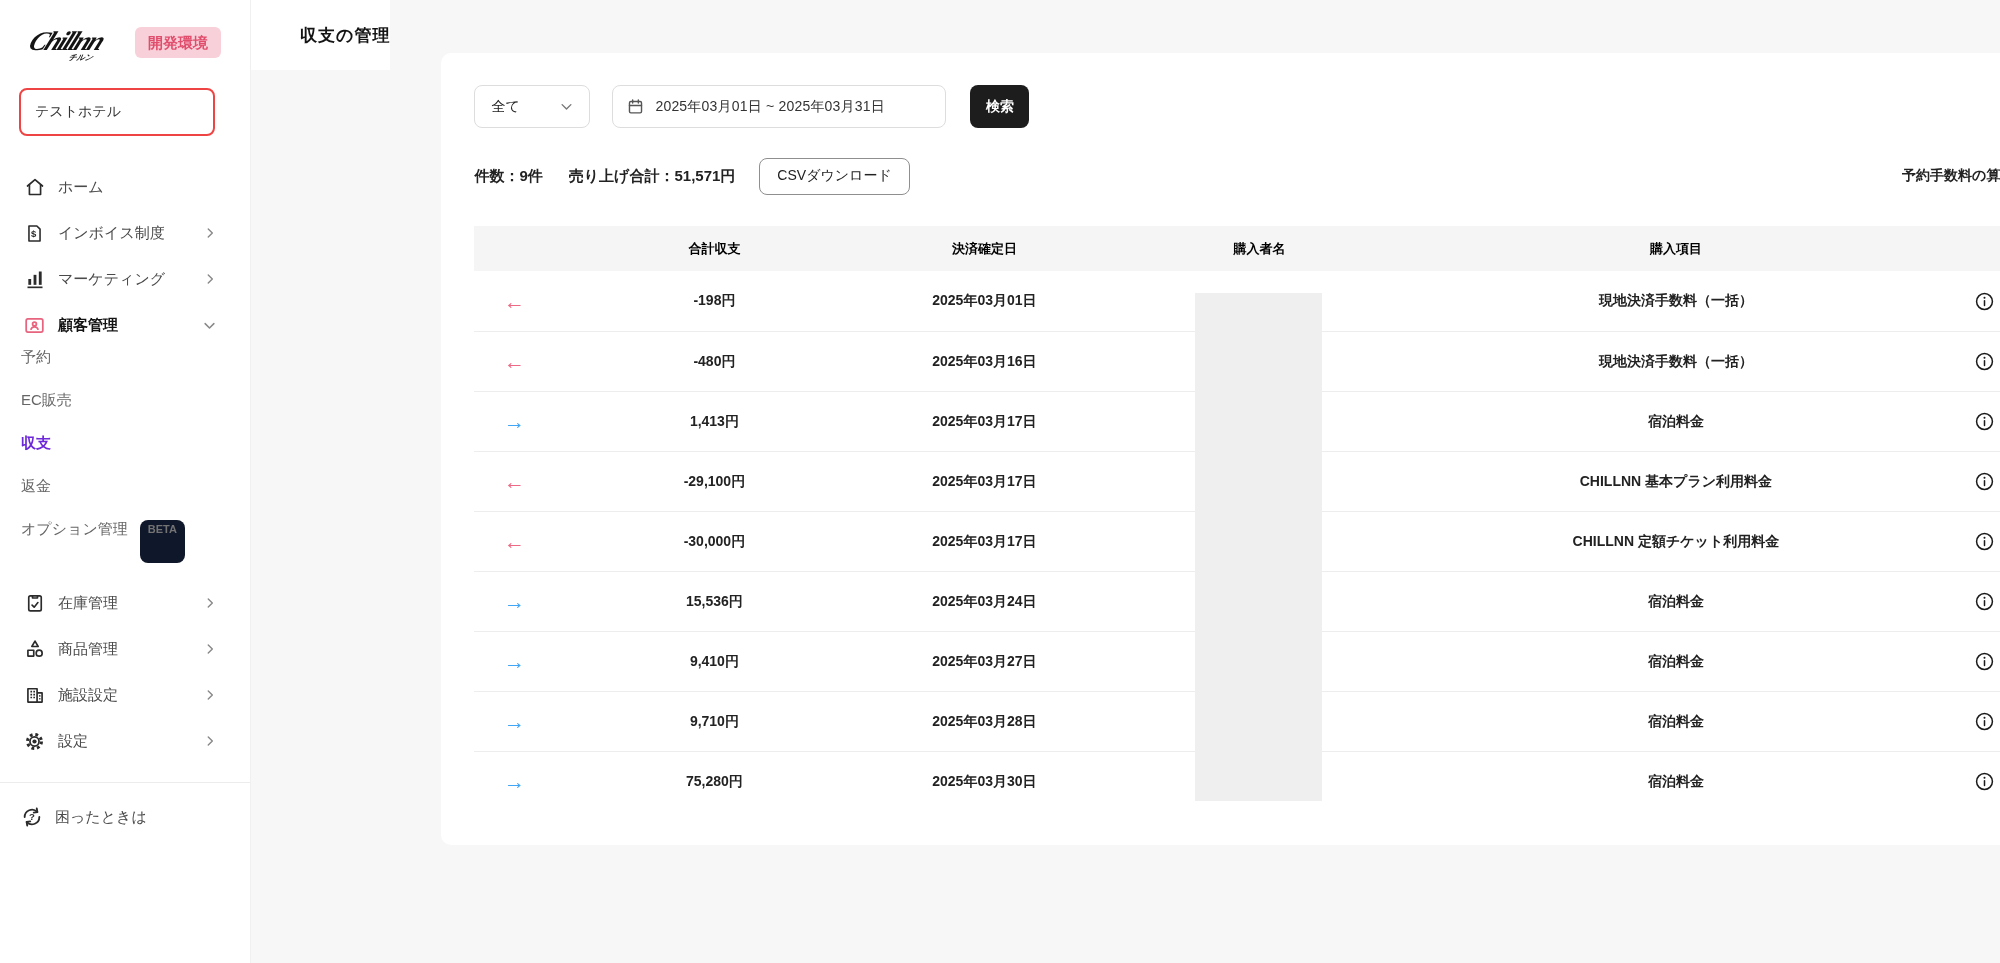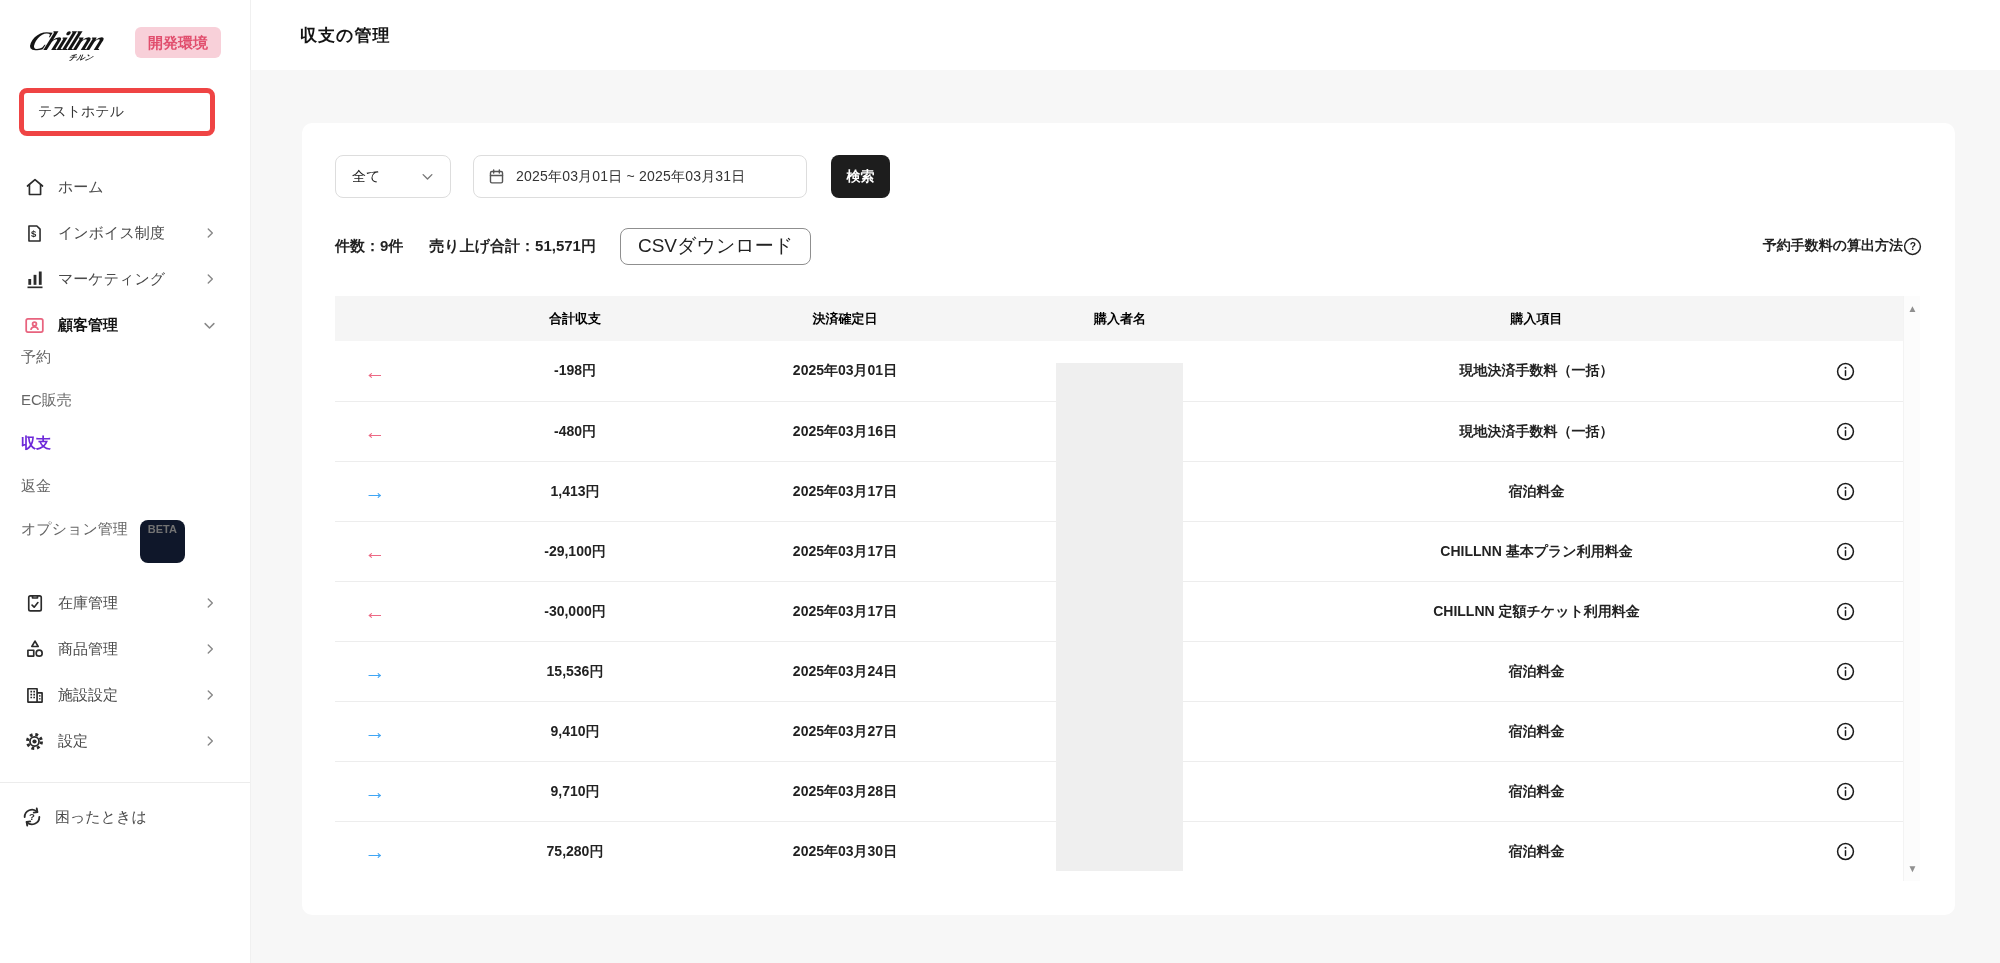--- a/index.html
+++ b/index.html
@@ -3,56 +3,56 @@
 <meta charset="utf-8">
 <style>
   * { margin:0; padding:0; box-sizing:border-box; }
   html,body { width:2000px; height:963px; overflow:hidden; }
   body { font-family:"Liberation Sans","DejaVu Sans",sans-serif; background:#f7f7f7; display:flex; color:#222; }
 
   
   .sidebar { width:251px; min-width:251px; background:#fff; height:100%; position:relative; border-right:1px solid #f0f0f0; }
   .logo-row { display:flex; align-items:center; justify-content:space-between; padding:20px 29px 0 18px; }
   .env-badge { background:#f8d0d9; color:#e14e6d; font-size:15px; font-weight:600; border-radius:6px; padding:8px 13px; line-height:1; }
-  .hotel-box { margin:24px 36px 0 19px; width:196px; height:48px; border:5px solid #ef4444; border-radius:8px; display:flex; align-items:center; padding-left:14px; font-size:14px; color:#333; }
+  .hotel-box { margin:24px 36px 0 19px; width:196px; height:48px; border:2px solid #ef4444; border-radius:8px; display:flex; align-items:center; padding-left:14px; font-size:14px; color:#333; }
   .menu { margin-top:28px; }
   .menu-item { height:46px; display:flex; align-items:center; padding-left:24px; position:relative; font-size:15px; color:#4a4a4a; font-weight:500; cursor:pointer; }
   .menu-item .mi-icon { width:21px; height:21px; margin-right:13px; display:flex; align-items:center; justify-content:center; color:#2b2b2b; }
   .menu-item .chev { position:absolute; right:33px; color:#888; display:flex; }
   .menu-item.active { color:#141414; font-weight:700; }
   .menu-item.active .mi-icon { color:#e8637e; }
   .sub-item { height:43px; display:flex; padding-left:21px; font-size:15px; color:#666; cursor:pointer; }
   .sub-item.active { color:#6d28d9; font-weight:700; }
   .beta-badge { background:#0f172a; color:#737373; font-size:11px; font-weight:600; border-radius:8px; padding:4px 8px; margin-left:12px; line-height:1; }
   .group-gap { height:17px; }
   .side-divider { border-top:1px solid #ececec; margin:18px 0 0 0; }
   .help-row { height:56px; display:flex; align-items:center; padding-left:21px; font-size:15px; color:#4a4a4a; font-weight:500; margin-top:6px; cursor:pointer; }
   .help-row .mi-icon { width:22px; height:22px; margin-right:12px; color:#2b2b2b; }
 
   
-  .main { flex:1; display:flex; flex-direction:column; height:100%; }
+  .main { flex:1; display:flex; flex-direction:row; height:100%; }
   .topbar { height:70px; background:#fff; display:flex; align-items:center; padding-left:49px; }
   .page-title { font-size:17px; font-weight:700; color:#141414; letter-spacing:1px; }
   .content { flex:1; background:#f7f7f7; position:relative; }
   .card { position:absolute; left:51px; top:53px; width:1653px; height:792px; background:#fff; border-radius:10px; padding:32px 33px; }
 
   
   .filter-row { display:flex; align-items:center; }
   .type-select { width:116px; height:43px; border:1px solid #ddd; border-radius:8px; display:flex; align-items:center; justify-content:space-between; padding:0 15px 0 16px; font-size:14px; font-weight:500; color:#222; cursor:pointer; background:#fff; }
   .type-select .chev { color:#777; display:flex; }
   .date-field { margin-left:22px; width:334px; height:43px; border:1px solid #ddd; border-radius:8px; display:flex; align-items:center; padding:0 14px; background:#fff; cursor:pointer; }
   .date-field .cal { color:#555; margin-right:11px; display:flex; }
   .date-text { font-size:14px; color:#333; font-weight:500; letter-spacing:.2px; }
   .search-btn { margin-left:24px; width:59px; height:43px; background:#1d1d1d; color:#fff; border:none; border-radius:8px; font-size:14px; font-weight:600; cursor:pointer; font-family:inherit; }
 
   
   .summary-row { margin-top:29px; height:38px; display:flex; align-items:center; }
   .sum-text { font-size:15px; font-weight:600; color:#222; }
   .sum-text + .sum-text { margin-left:26px; }
-  .csv-btn { margin-left:24px; height:37px; padding:0 17px; background:#fff; border:1px solid #8f8f8f; border-radius:8px; font-size:19px; font-weight:500; color:#222; cursor:pointer; font-family:inherit; }
+  .csv-btn { margin-left:24px; height:37px; padding:0 17px; background:#fff; border:1px solid #8f8f8f; border-radius:8px; font-size:14px; font-weight:500; color:#222; cursor:pointer; font-family:inherit; }
   .fee-help { margin-left:auto; display:flex; align-items:center; font-size:14px; font-weight:600; color:#222; cursor:pointer; }
   .fee-help .qicon { display:flex; }
 
   
   .table-wrap { margin-top:31px; position:relative; display:flex; }
   .table-main { width:1568px; }
   .thead { height:45px; background:#f5f5f5; display:flex; align-items:center; font-size:13px; font-weight:700; color:#000000; }
   .tbody .trow { height:60px; display:flex; align-items:center; }
   .tbody .trow + .trow { border-top:1px solid #ededed; }
   .c-arrow { width:80px; display:flex; justify-content:center; font-size:21px; line-height:1; }

